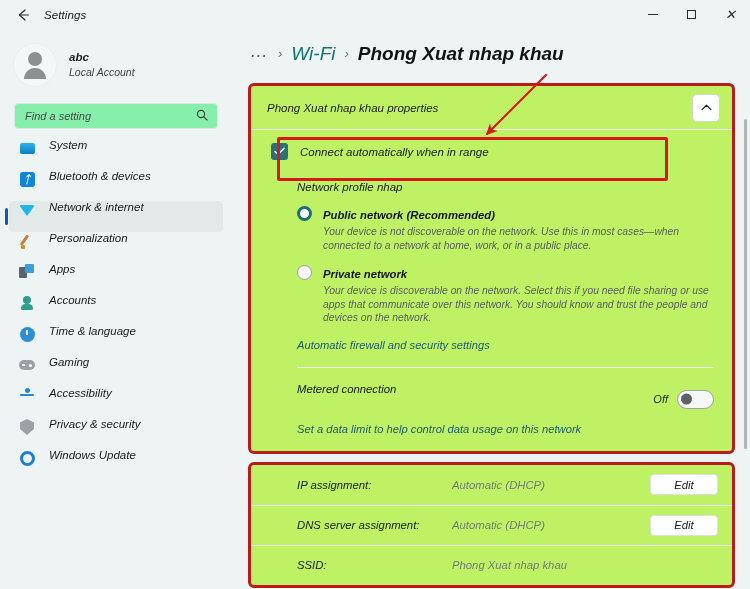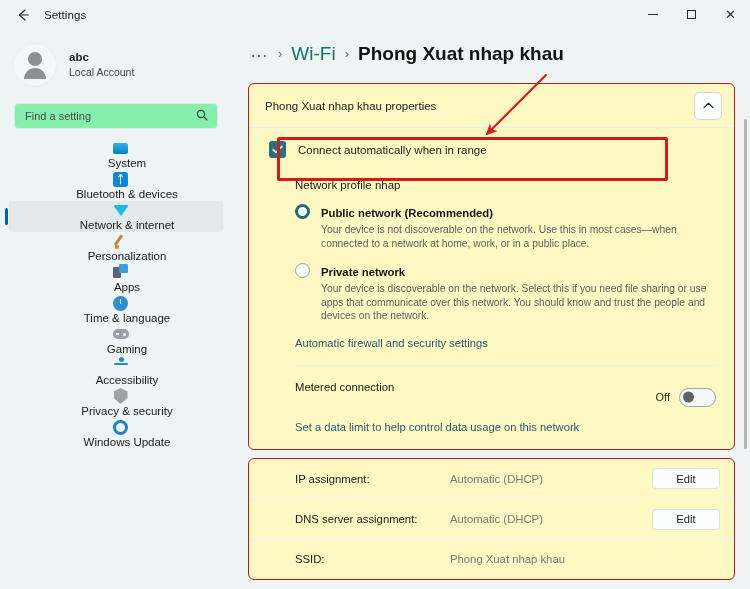--- a/index.html
+++ b/index.html
@@ -8,20 +8,21 @@
     overflow: hidden;
     font-family: "Liberation Sans", sans-serif;
     background: #eef3f3;
     -webkit-font-smoothing: antialiased;
   }
   #app {
     position: relative;
     width: 750px; height: 589px;
     background: #eef3f3;
     overflow: hidden;
+    font-style: italic;
   }
 
   
   .titlebar {
     position: absolute; top: 0; left: 0; width: 750px; height: 29px;
     display: flex; align-items: center;
     background: #eef3f3;
   }
   .back-btn {
     width: 30px; height: 24px; margin-left: 8px;
@@ -79,24 +80,23 @@
     font-size: 11px; color: #4a4a4a; margin-left: 10px;
   }
   .searchbox .sicon {
     position: absolute; right: 9px; top: 50%; transform: translateY(-50%);
     color: #3a3a3a;
   }
 
   .navlist { margin-top: 10px; }
   .navitem {
     position: relative;
-    display: flex; align-items: center;
+    display: flex; align-items: flex-start;
     height: 31px; margin: 0 9px; padding-left: 9px;
     border-radius: 4px;
-    flex-direction: column;
   }
   .navitem.active { background: #e3e8e8; }
   .navitem.active::before {
     content: ""; position: absolute; left: -4px; top: 7px;
     width: 3px; height: 17px; border-radius: 2px; background: #005fb8;
   }
   .navicon {
     width: 18px; height: 18px; flex: none;
     display: flex; align-items: center; justify-content: center;
   }
@@ -140,22 +140,22 @@
     padding: 14px 0 0 18px; height: 52px;
   }
   .bc-dots { font-size: 18px; color: #5b5b5b; letter-spacing: 1px; position: relative; top: -3px; }
   .bc-sep { font-size: 13px; color: #6a6a6a; margin: 0 9px; position: relative; top: -2px; }
   .bc-link { font-size: 19px; color: #0f766e; }
   .bc-cur  { font-size: 19px; color: #121212; font-weight: bold; }
 
   .card {
     position: relative;
     margin-left: 16px; width: 487px;
-    background: #fef9c3;
-    border: 1px solid #b91c1c;
+    background: #bef264;
+    border: 3px solid #b91c1c;
     border-radius: 6px;
   }
   .card.props { margin-top: 2px; }
   .card.rows { margin-top: 8px; }
 
   .card-head {
     height: 44px; display: flex; align-items: center;
     padding: 0 12px 0 16px;
     border-bottom: 1px solid #ecefef;
   }
@@ -338,20 +338,26 @@
       <div class="navitem">
         <span class="navicon">
             <span class="ic-apps">
               <i></i>
               <i></i>
             </span>
           </span>
         <span class="navlabel">Apps</span>
       </div>
 
+      <div class="navitem">
+        <span class="navicon">
+            <span class="ic-acct"></span>
+          </span>
+        <span class="navlabel">Accounts</span>
+      </div>
 
       <div class="navitem">
         <span class="navicon">
             <span class="ic-time"></span>
           </span>
         <span class="navlabel">Time &amp; language</span>
       </div>
 
       <div class="navitem">
         <span class="navicon">

